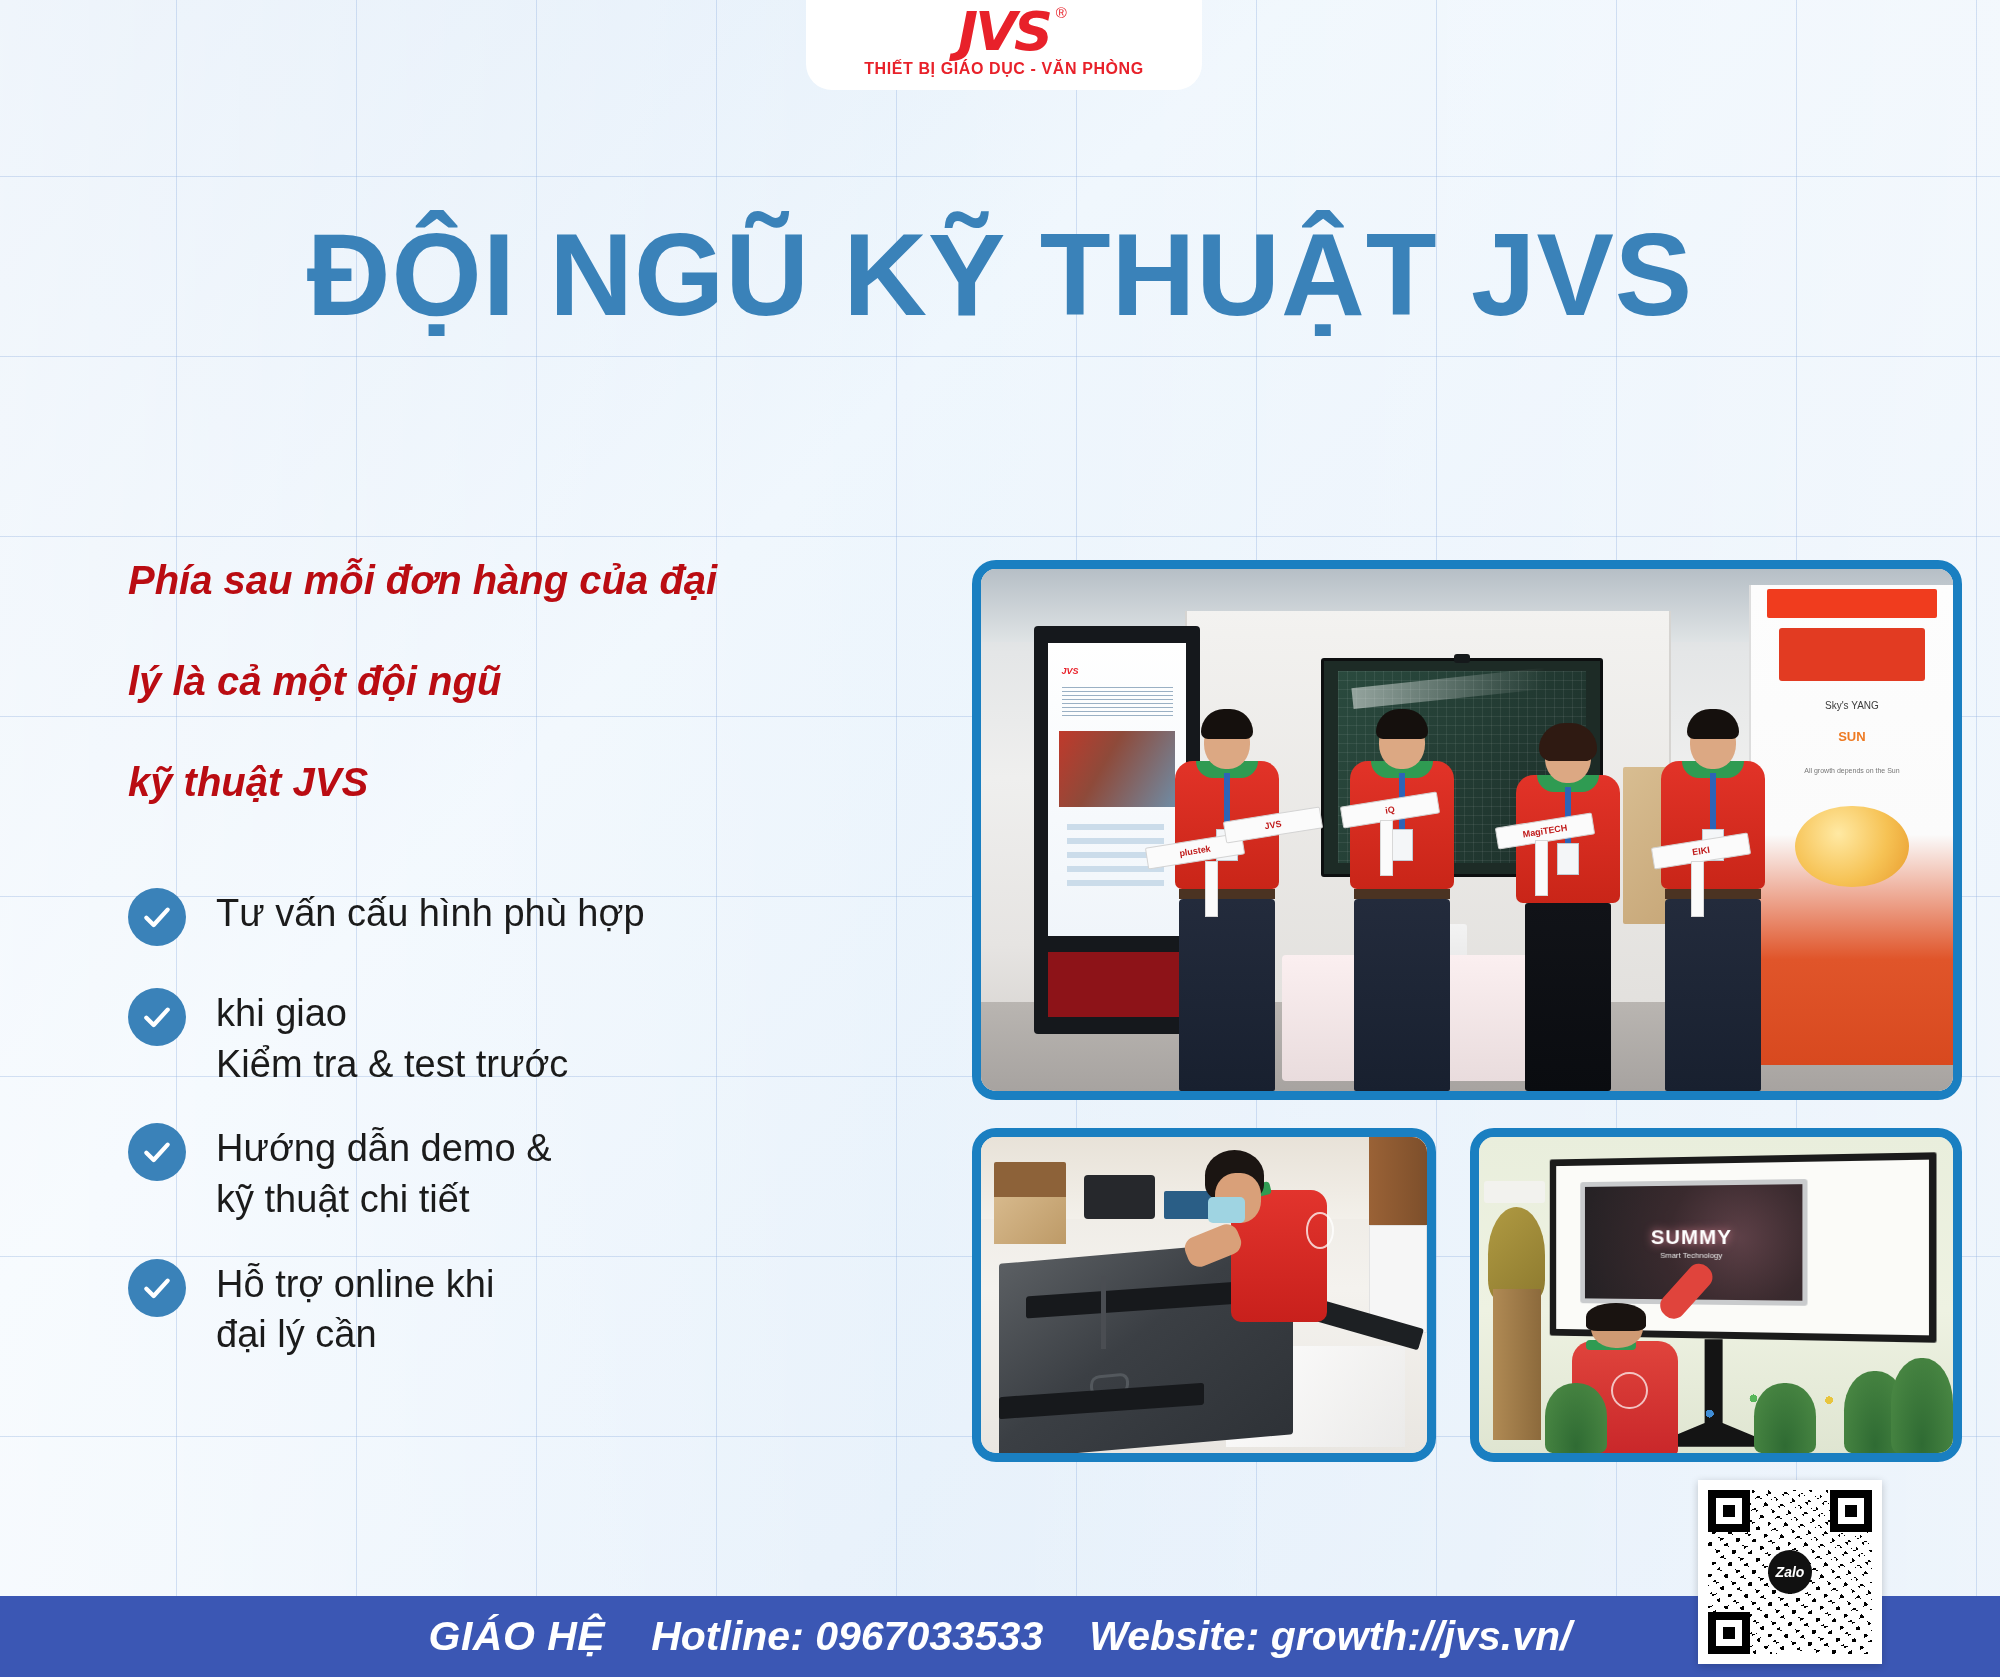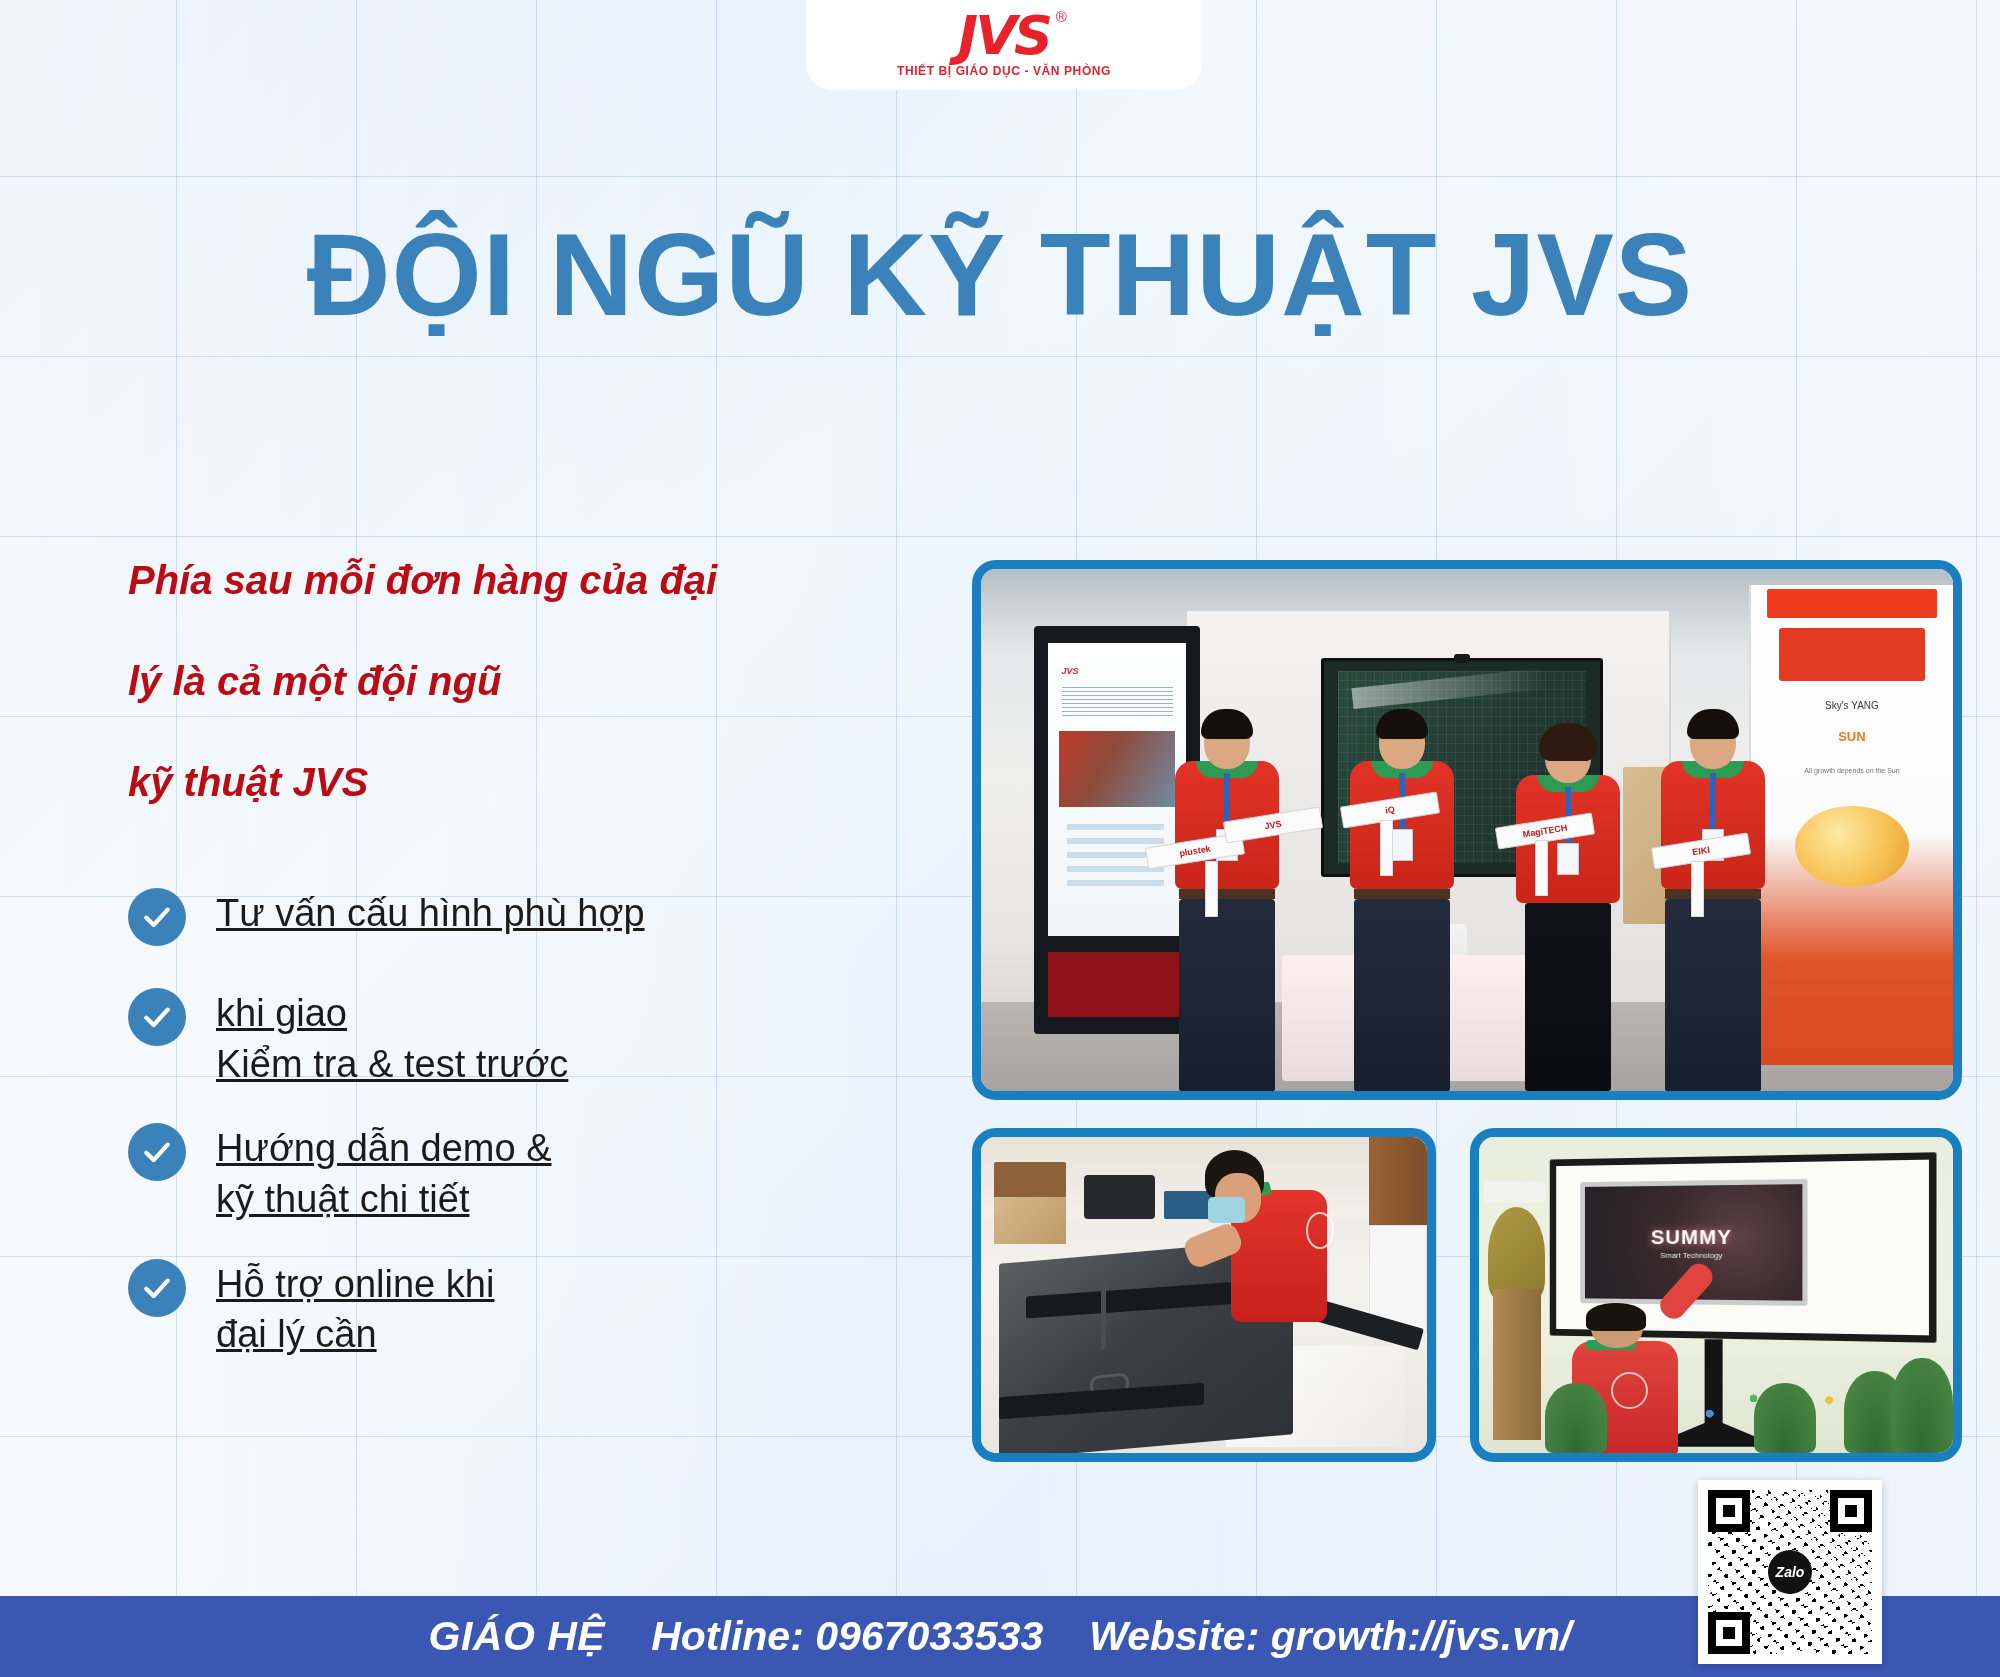--- a/index.html
+++ b/index.html
@@ -44,21 +44,21 @@
     font-weight:bold; font-style:italic;
     font-size:54px; letter-spacing:-3px;
     color:#e8212a;
     line-height:0.92;
   }
   .logo-reg {
     position:absolute; right:-17px; top:-2px;
     font-size:15px; color:#e8212a; font-style:normal; font-weight:normal;
   }
   .logo-tag {
-    font-size:12px; color:#e8212a; font-weight:bold;
+    font-size:16px; color:#e8212a; font-weight:bold;
     letter-spacing:0.6px; margin-top:3px;
   }
   
   #headline {
     position:absolute; left:0; top:208px; width:2000px;
     text-align:center;
     font-size:116px; font-weight:bold;
     letter-spacing:1px;
     color:#3a82b9;
     white-space:nowrap;
@@ -87,21 +87,21 @@
     width:58px; height:58px; border-radius:50%;
     background:#3a82b9;
     display:flex; align-items:center; justify-content:center;
     margin-right:30px; margin-top:4px;
   }
   .check svg { width:32px; height:32px; display:block; }
   .bullet-text {
     font-size:38px; color:#1b1b1b; line-height:1.33;
     padding-top:4px;
   }
-  .bullet-text span { display:block; white-space:nowrap;text-decoration:underline; }
+  .bullet-text span { display:block; white-space:nowrap; }
   
   .photo {
     position:absolute;
     border:9px solid #1a7fc1;
     border-radius:24px;
     overflow:hidden;
     background:#cfd8de;
     z-index:4;
   }
   #photo-main { left:972px; top:560px; width:990px; height:540px; }

